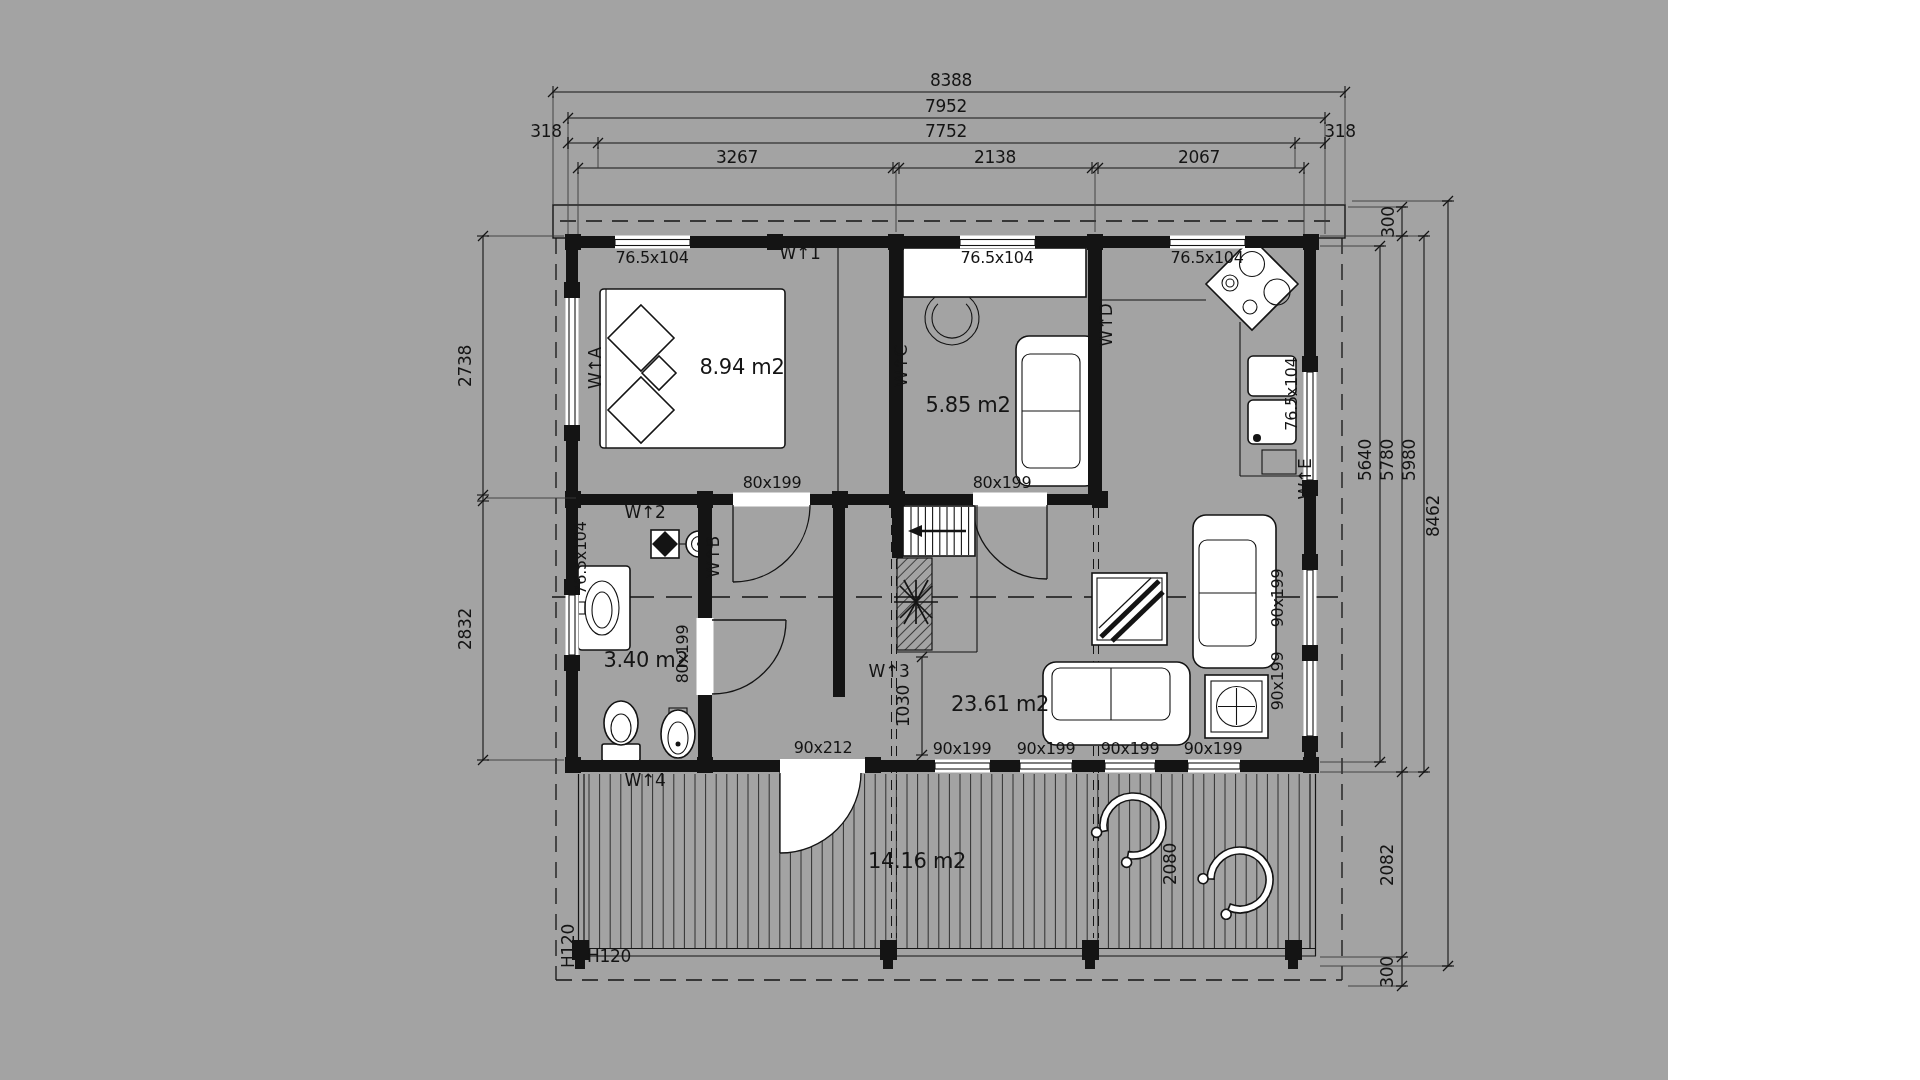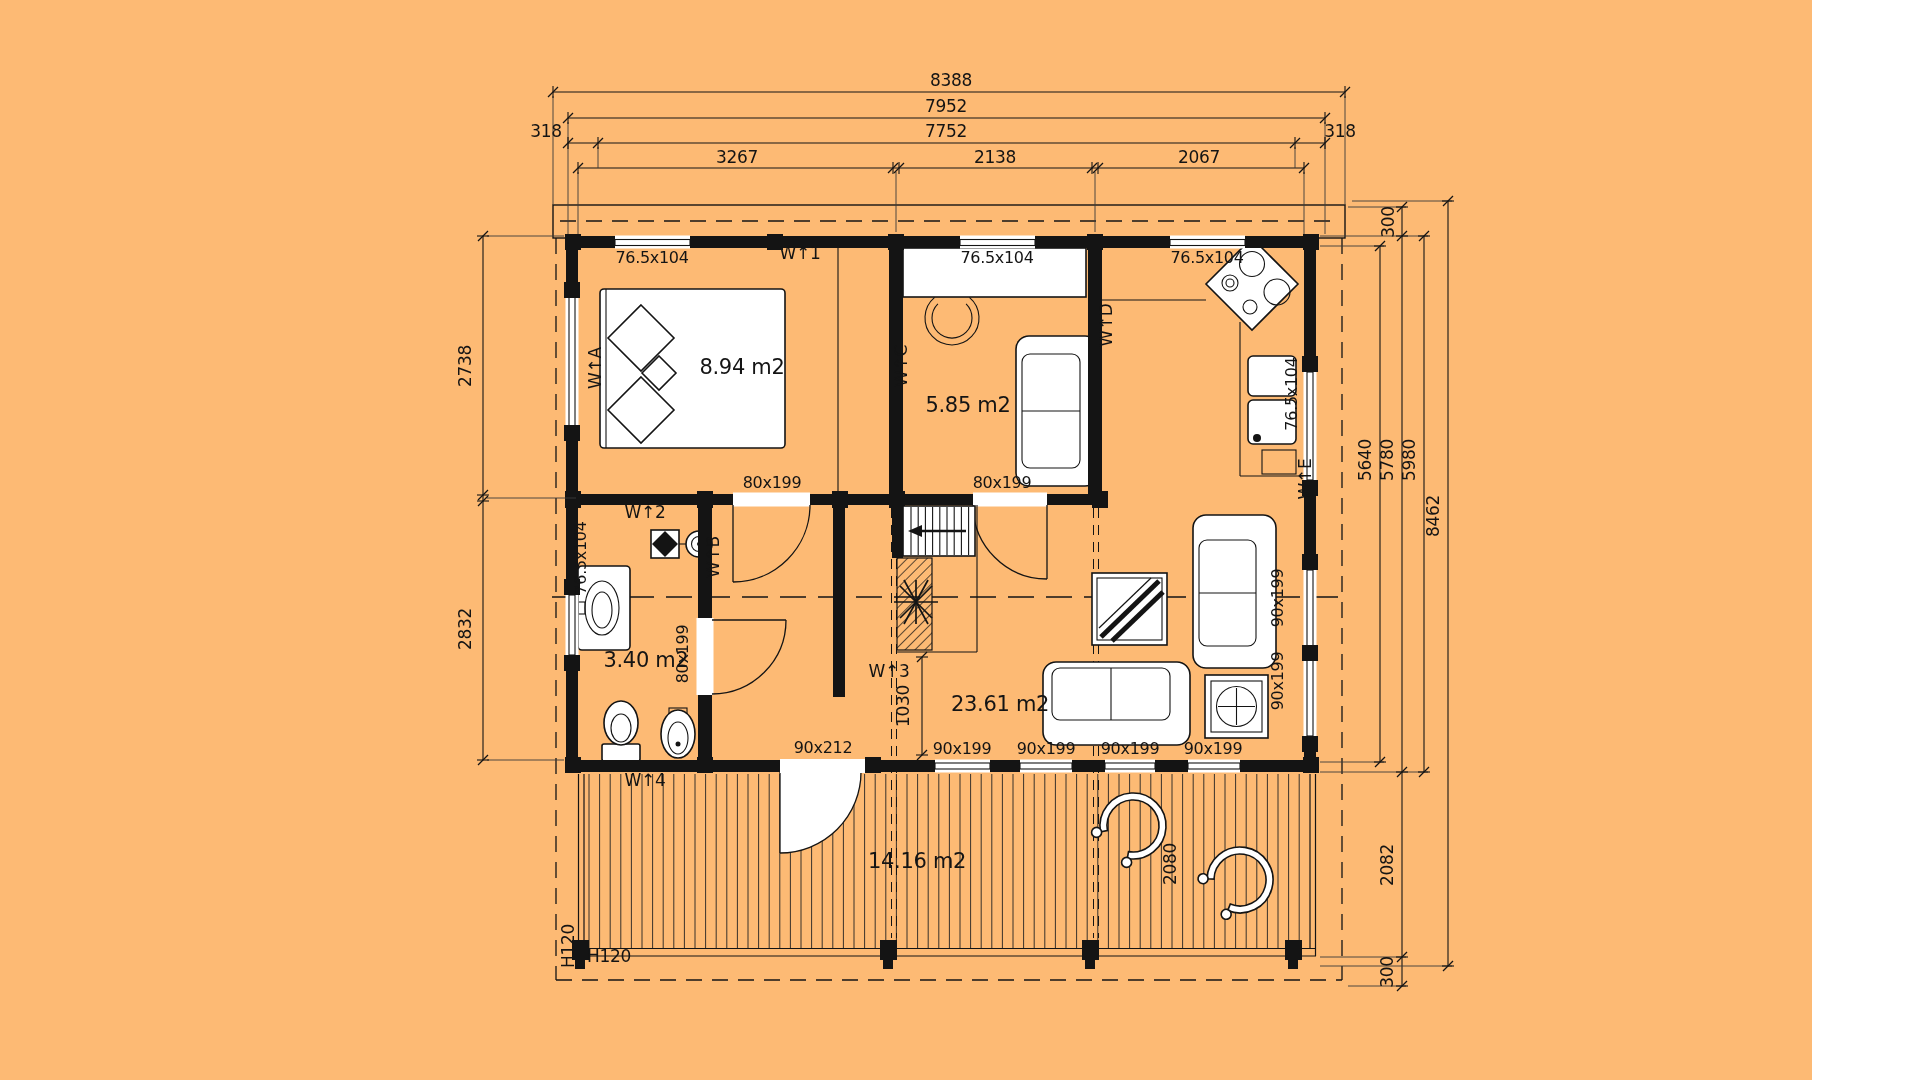--- a/index.html
+++ b/index.html
@@ -1,16 +1,16 @@
 <!DOCTYPE html>
 <html><head>
 <meta charset="utf-8">
 <style>
   html,body{margin:0;padding:0;background:#ffffff;}
-  .stage{position:relative;width:1812px;height:1080px;background:#fdba74;overflow:hidden;}
+  .stage{position:relative;width:1668px;height:1080px;background:#a3a3a3;overflow:hidden;}
   #plan{position:absolute;left:0;top:0;}
   #plan text{fill:#141414;font-family:"DejaVu Sans","Liberation Sans",sans-serif;letter-spacing:-0.3px;}
   .dim{font-size:17px;text-anchor:middle;}
   .lbl{font-size:16px;text-anchor:middle;}
   .room{font-size:21px;text-anchor:middle;}
   .mk{font-size:17px;text-anchor:middle;}
   .wall{fill:#141414;stroke:none;}
   .gapw{fill:#ffffff;stroke:none;}
   .glass{fill:#ffffff;stroke:#141414;stroke-width:1.1;}
   .furn{fill:#ffffff;stroke:#141414;stroke-width:1.6;}

